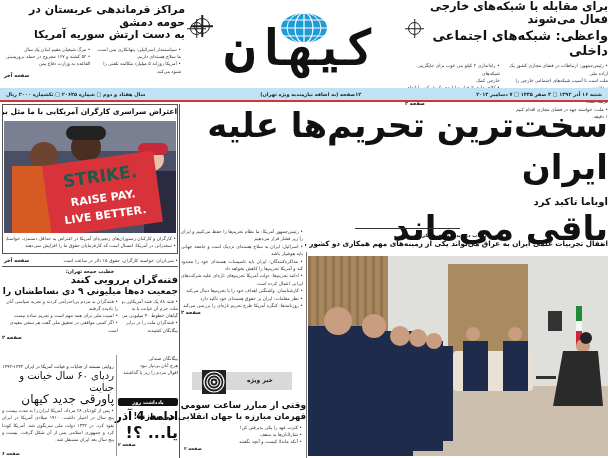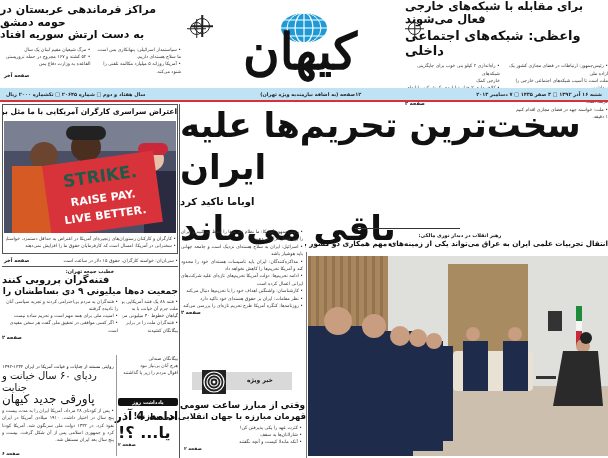--- a/index.html
+++ b/index.html
@@ -1,19 +1,19 @@
 <!DOCTYPE html>
 <html><head>
 <meta charset="utf-8">
 <style>
 *{box-sizing:border-box;margin:0;padding:0}
 html,body{width:608px;height:458px;overflow:hidden;background:#fff}
 body{font-family:"DejaVu Sans",sans-serif;color:#111;position:relative;direction:rtl}
 .abs{position:absolute}
-.hl{font-weight:bold;color:#111;text-align:left;line-height:1.15}
+.hl{font-weight:bold;color:#111;text-align:right;line-height:1.15}
 .small{font-size:4.6px;line-height:7.2px;color:#333}
 .bul{font-size:4.6px;line-height:7.4px;color:#333;text-align:justify}
 .pg{font-size:5px;font-weight:bold;color:#111}
 .target{width:16px;height:16px;border-radius:50%;border:1.5px solid #222;position:absolute}
 .target:before{content:"";position:absolute;left:50%;top:-4px;bottom:-4px;width:1.5px;background:#222;transform:translateX(-50%)}
 .target:after{content:"";position:absolute;top:50%;left:-4px;right:-4px;height:1.5px;background:#222;transform:translateY(-50%)}
 .datebar{position:absolute;left:0;top:88px;width:608px;height:12px;background:#bfe3f5;font-size:5px;font-weight:bold;display:flex;justify-content:space-between;align-items:center;padding:0 6px;color:#222}
 .redline{position:absolute;left:0;top:100px;width:608px;height:2px;background:#d8303a}
 .vrule{position:absolute;width:1px;background:#555}
 .hrule{position:absolute;height:1px;background:#555}
@@ -26,21 +26,21 @@
   <div class="target" style="left:14px;top:18px"></div>
   <svg class="abs" style="left:100px;top:12px" width="48" height="32" viewBox="0 0 48 32">
     <ellipse cx="24" cy="16" rx="23" ry="15" fill="#1e9ad6"></ellipse>
     <ellipse cx="24" cy="16" rx="9" ry="15" fill="none" stroke="#fff" stroke-width="1.2"></ellipse>
     <ellipse cx="24" cy="16" rx="17" ry="15" fill="none" stroke="#fff" stroke-width="1"></ellipse>
     <line x1="24" y1="1" x2="24" y2="31" stroke="#fff" stroke-width="1.2"></line>
     <line x1="1" y1="16" x2="47" y2="16" stroke="#fff" stroke-width="1.2"></line>
     <line x1="4" y1="8" x2="44" y2="8" stroke="#fff" stroke-width="1"></line>
     <line x1="4" y1="24" x2="44" y2="24" stroke="#fff" stroke-width="1"></line>
   </svg>
-  <div class="abs" style="left:20px;top:22px;width:200px;text-align:center;font-family:Liberation Sans, sans-serif;font-weight:bold;font-size:50px;line-height:60px;color:#111">کیهان</div>
+  <div class="abs" style="left:20px;top:22px;width:200px;text-align:center;font-family:Liberation Mono, monospace;font-weight:bold;font-size:50px;line-height:60px;color:#111">کیهان</div>
 </div>
 
 <div class="abs" style="left:405px;top:0;width:203px;height:88px">
   <div class="hl" style="font-size:11.5px">برای مقابله با شبکه‌های خارجی فعال می‌شوند</div>
   <div class="hl" style="font-size:13px;margin-top:3px">واعظی: شبکه‌های اجتماعی داخلی</div>
   <div style="display:flex;gap:4px;margin-top:3px">
     <div style="flex:1.1">
       <div class="small">• رئیس‌جمهور: ارتباطات در فضای مجازی کشور یک اراده ملی</div>
       <div class="small">ملت است تا آسیب شبکه‌های اجتماعی خارجی را برداشت</div>
       <div class="small">• بزرگ کشور در جایگزینی شبکه‌های اجتماعی شکل گرفته است</div>
@@ -53,21 +53,21 @@
       <div class="small">• کلاهبرداری ۲ هزار میلیاردی یک شرکت رایانه‌ای</div>
       <div class="small">از مردم</div>
       <div class="pg" style="text-align:left;margin-top:2px">صفحه ۲</div>
     </div>
   </div>
 </div>
 <div class="target" style="left:408px;top:22px;width:13px;height:13px"></div>
 
 <div class="abs" style="left:0;top:0;width:185px;height:88px">
   <div class="hl" style="font-size:11px;margin-top:4px">مراکز فرماندهی عربستان در حومه دمشق</div>
-  <div class="hl" style="font-size:11px">به دست ارتش سوریه افتاد</div>
+  <div class="hl" style="font-size:11px">به دست ارتش سوریه آمریکا</div>
   <div style="display:flex;gap:4px;margin-top:4px;padding:0 4px">
     <div style="flex:1">
       <div class="small">• سیاستمدار اسرائیلی: پنهانکاری بس است.</div>
       <div class="small">ما سلاح هسته‌ای داریم.</div>
       <div class="small">• آمریکا روزانه ۵ میلیارد مکالمه تلفنی را</div>
       <div class="small">شنود می‌کند.</div>
     </div>
     <div style="flex:1">
       <div class="small">• مرگ شیعیان مقیم لبنان یک سال</div>
       <div class="small">• ۵۲ کشته و ۱۶۷ مجروح در حمله تروریستی</div>

